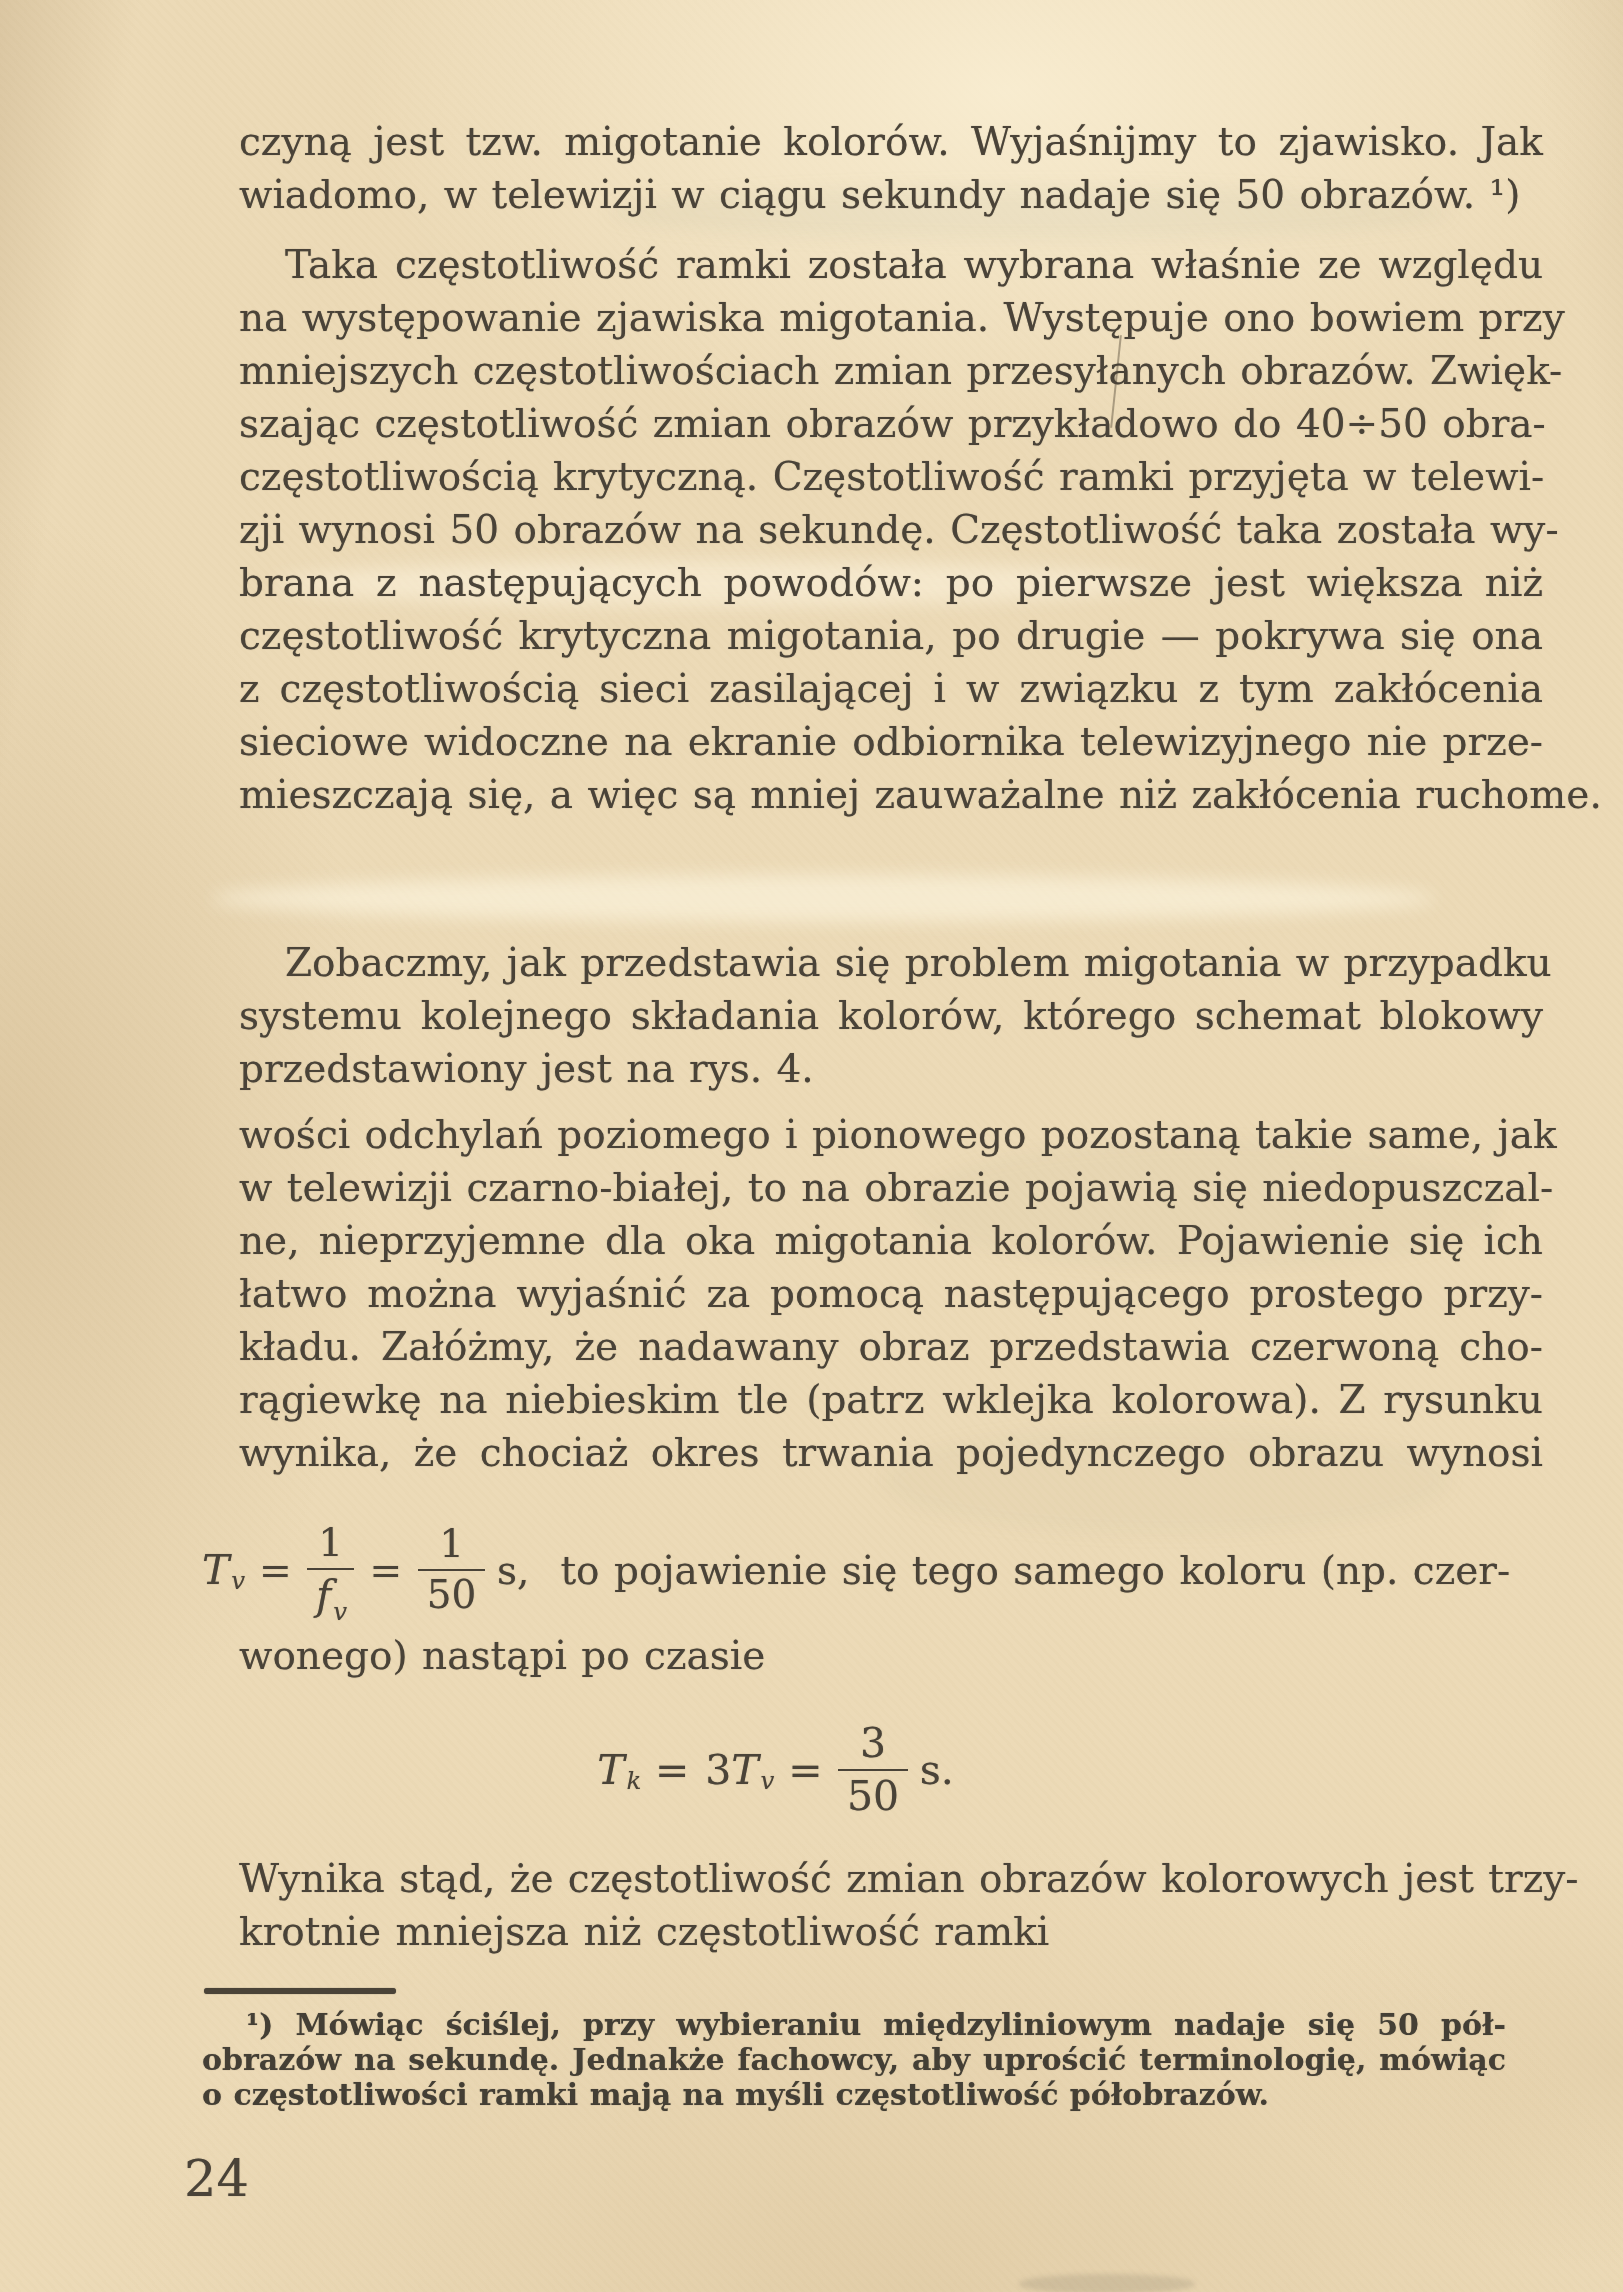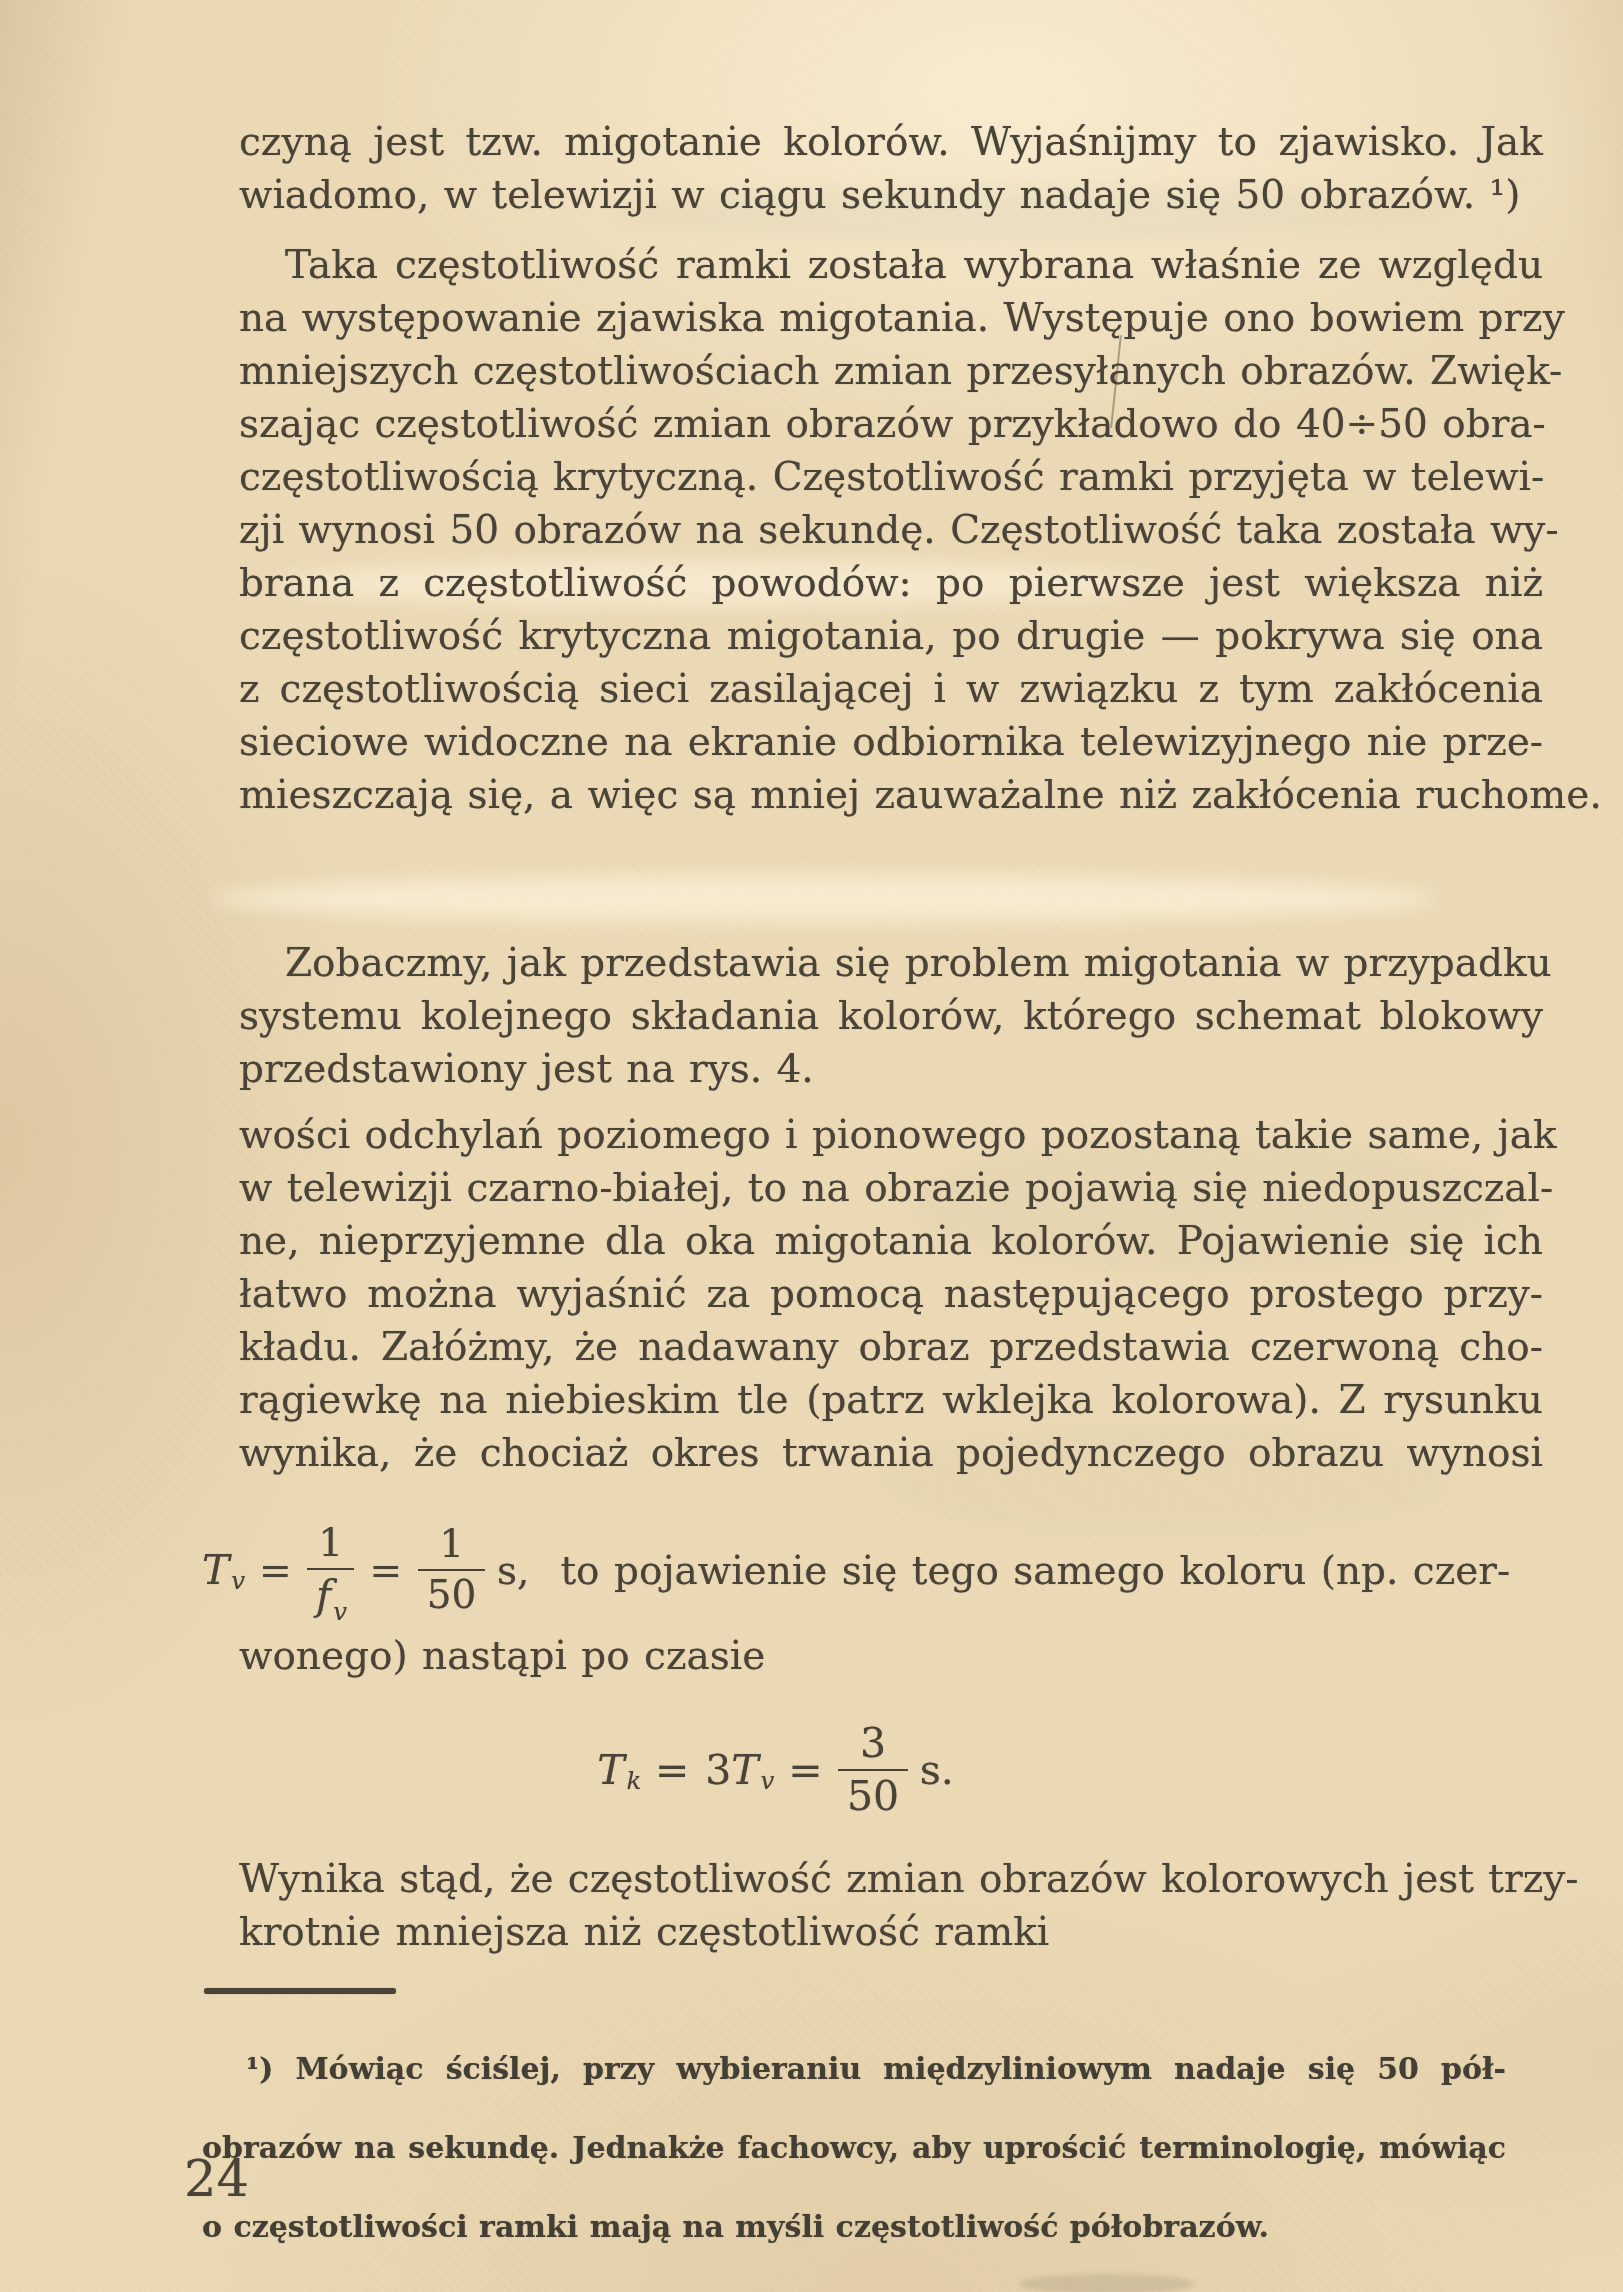--- a/index.html
+++ b/index.html
@@ -48,21 +48,21 @@
   
   .dformula{
     position:absolute;left:202px;top:1715px;width:1147px;height:110px;
     display:flex;align-items:center;justify-content:center;font-size:41px;
   }
   .dformula .frac{font-size:41px;margin:0 0 0 0;}
 
   
   .fn-rule{position:absolute;left:204px;top:1988px;width:192px;height:5.9px;background:#4a4338;border-radius:2.9px;box-shadow:0 0 1px rgba(74,67,56,0.8);}
   .footnote{position:absolute;left:202px;top:2007px;width:1304px;font-weight:bold;color:#443f35;}
-  .fn-line{height:35px;line-height:35px;font-size:30px;text-align:justify;text-align-last:justify;word-spacing:1px;white-space:nowrap;margin-top:44px;}
+  .fn-line{height:35px;line-height:35px;font-size:30px;text-align:justify;text-align-last:justify;word-spacing:1px;white-space:nowrap;}
   .fn-line.rag{text-align:center;text-align-last:left;}
   .fn-line.ind{text-indent:44px;}
 
   .pagenum{position:absolute;left:184px;top:2152px;font-size:51px;height:53px;line-height:53px;}
 
   
   .smudge{position:absolute;border-radius:50%;filter:blur(8.8px);pointer-events:none;}
   .sm1{left:608px;top:186px;width:843px;height:54px;background:rgba(148,152,122,0.07);}
   .sm2{left:274px;top:561px;width:882px;height:45px;background:rgba(255,248,228,0.50);}
   .sm3{left:211px;top:875px;width:1225px;height:47px;background:rgba(255,249,230,0.55);}
@@ -89,21 +89,21 @@
     <div class="line rag">wiadomo, w telewizji w ciągu sekundy nadaje się 50 obrazów. ¹)</div>
   </div>
 
   <div class="text-abs" style="top:238px">
     <div class="line ind">Taka częstotliwość ramki została wybrana właśnie ze względu</div>
     <div class="line">na występowanie zjawiska migotania. Występuje ono bowiem przy</div>
     <div class="line">mniejszych częstotliwościach zmian przesyłanych obrazów. Zwięk-</div>
     <div class="line">szając częstotliwość zmian obrazów przykładowo do 40÷50 obra-</div>
     <div class="line">częstotliwością krytyczną. Częstotliwość ramki przyjęta w telewi-</div>
     <div class="line">zji wynosi 50 obrazów na sekundę. Częstotliwość taka została wy-</div>
-    <div class="line">brana z częstotliwość powodów: po pierwsze jest większa niż</div>
+    <div class="line">brana z następujących powodów: po pierwsze jest większa niż</div>
     <div class="line">częstotliwość krytyczna migotania, po drugie — pokrywa się ona</div>
     <div class="line">z częstotliwością sieci zasilającej i w związku z tym zakłócenia</div>
     <div class="line">sieciowe widoczne na ekranie odbiornika telewizyjnego nie prze-</div>
     <div class="line">mieszczają się, a więc są mniej zauważalne niż zakłócenia ruchome.</div>
   </div>
 
   <div class="text-abs" style="top:936px">
     <div class="line ind">Zobaczmy, jak przedstawia się problem migotania w przypadku</div>
     <div class="line">systemu kolejnego składania kolorów, którego schemat blokowy</div>
     <div class="line rag">przedstawiony jest na rys. 4.</div>

